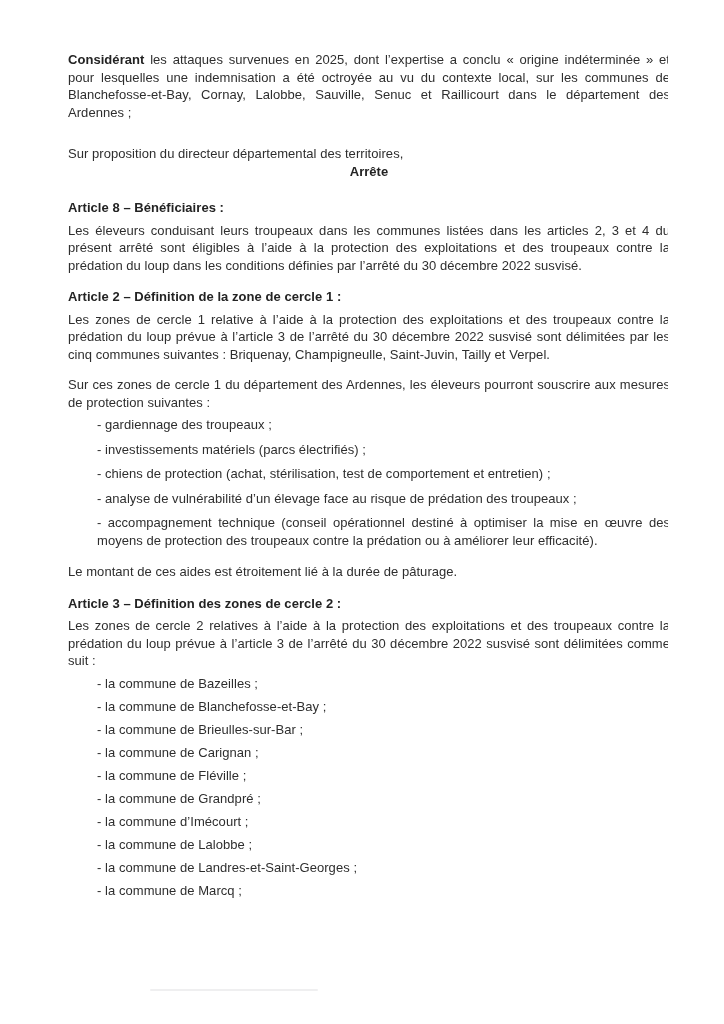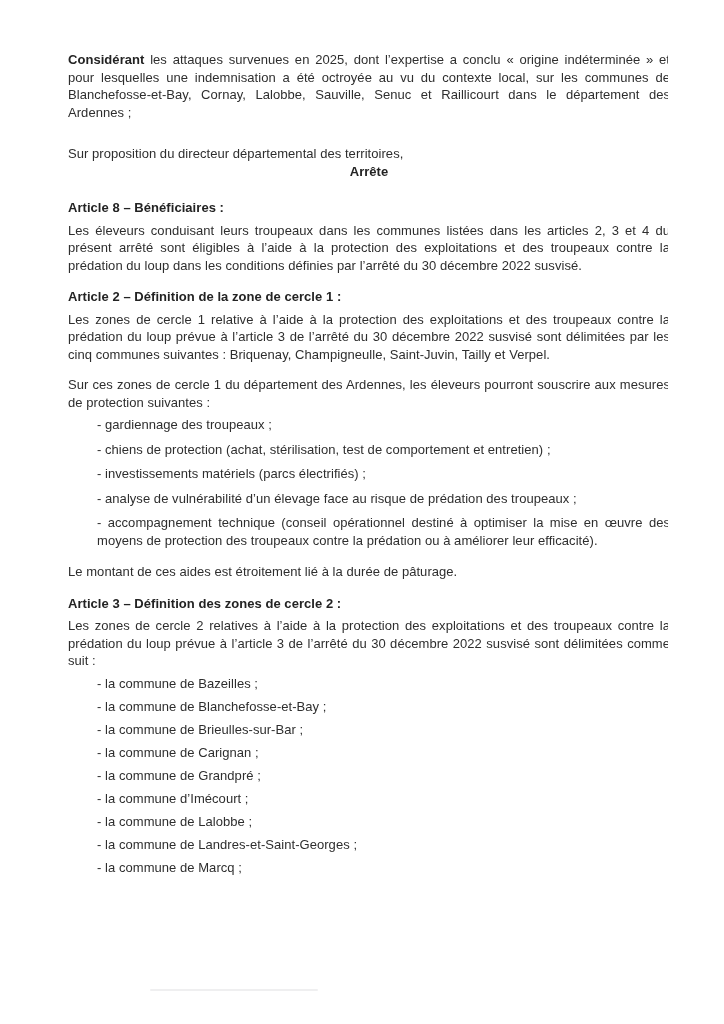--- a/index.html
+++ b/index.html
@@ -75,36 +75,37 @@
 
     <h2 class="art-heading mt-a1">Article 8 – Bénéficiaires :</h2>
     <p class="art-body">Les éleveurs conduisant leurs troupeaux dans les communes listées dans les articles 2, 3 et 4 du présent arrêté sont éligibles à l’aide à la protection des exploitations et des troupeaux contre la prédation du loup dans les conditions définies par l’arrêté du 30 décembre 2022 susvisé.</p>
 
     <h2 class="art-heading mt-a2">Article 2 – Définition de la zone de cercle 1 :</h2>
     <p class="art-body">Les zones de cercle 1 relative à l’aide à la protection des exploitations et des troupeaux contre la prédation du loup prévue à l’article 3 de l’arrêté du 30 décembre 2022 susvisé sont délimitées par les cinq communes suivantes : Briquenay, Champigneulle, Saint-Juvin, Tailly et Verpel.</p>
     <p class="intro">Sur ces zones de cercle 1 du département des Ardennes, les éleveurs pourront souscrire aux mesures de protection suivantes :</p>
 
     <div class="list measures">
       <p class="list-item">- gardiennage des troupeaux ;</p>
+      <p class="list-item">- investissements matériels (parcs électrifiés) ;</p>
       <p class="list-item">- chiens de protection (achat, stérilisation, test de comportement et entretien) ;</p>
-      <p class="list-item">- investissements matériels (parcs électrifiés) ;</p>
       <p class="list-item">- analyse de vulnérabilité d’un élevage face au risque de prédation des troupeaux ;</p>
       <p class="list-item">- accompagnement technique (conseil opérationnel destiné à optimiser la mise en œuvre des moyens de protection des troupeaux contre la prédation ou à améliorer leur efficacité).</p>
     </div>
 
     <p class="note">Le montant de ces aides est étroitement lié à la durée de pâturage.</p>
 
     <h2 class="art-heading mt-a3">Article 3 – Définition des zones de cercle 2 :</h2>
     <p class="art-body">Les zones de cercle 2 relatives à l’aide à la protection des exploitations et des troupeaux contre la prédation du loup prévue à l’article 3 de l’arrêté du 30 décembre 2022 susvisé sont délimitées comme suit :</p>
 
     <div class="list communes">
       <p class="list-item">- la commune de Bazeilles ;</p>
       <p class="list-item">- la commune de Blanchefosse-et-Bay ;</p>
       <p class="list-item">- la commune de Brieulles-sur-Bar ;</p>
       <p class="list-item">- la commune de Carignan ;</p>
+      <p class="list-item">- la commune de Fléville ;</p>
       <p class="list-item">- la commune de Grandpré ;</p>
       <p class="list-item">- la commune d’Imécourt ;</p>
       <p class="list-item">- la commune de Lalobbe ;</p>
       <p class="list-item">- la commune de Landres-et-Saint-Georges ;</p>
       <p class="list-item">- la commune de Marcq ;</p>
     </div>
 
   </div>
 
   <div class="speck speck-1"></div>

